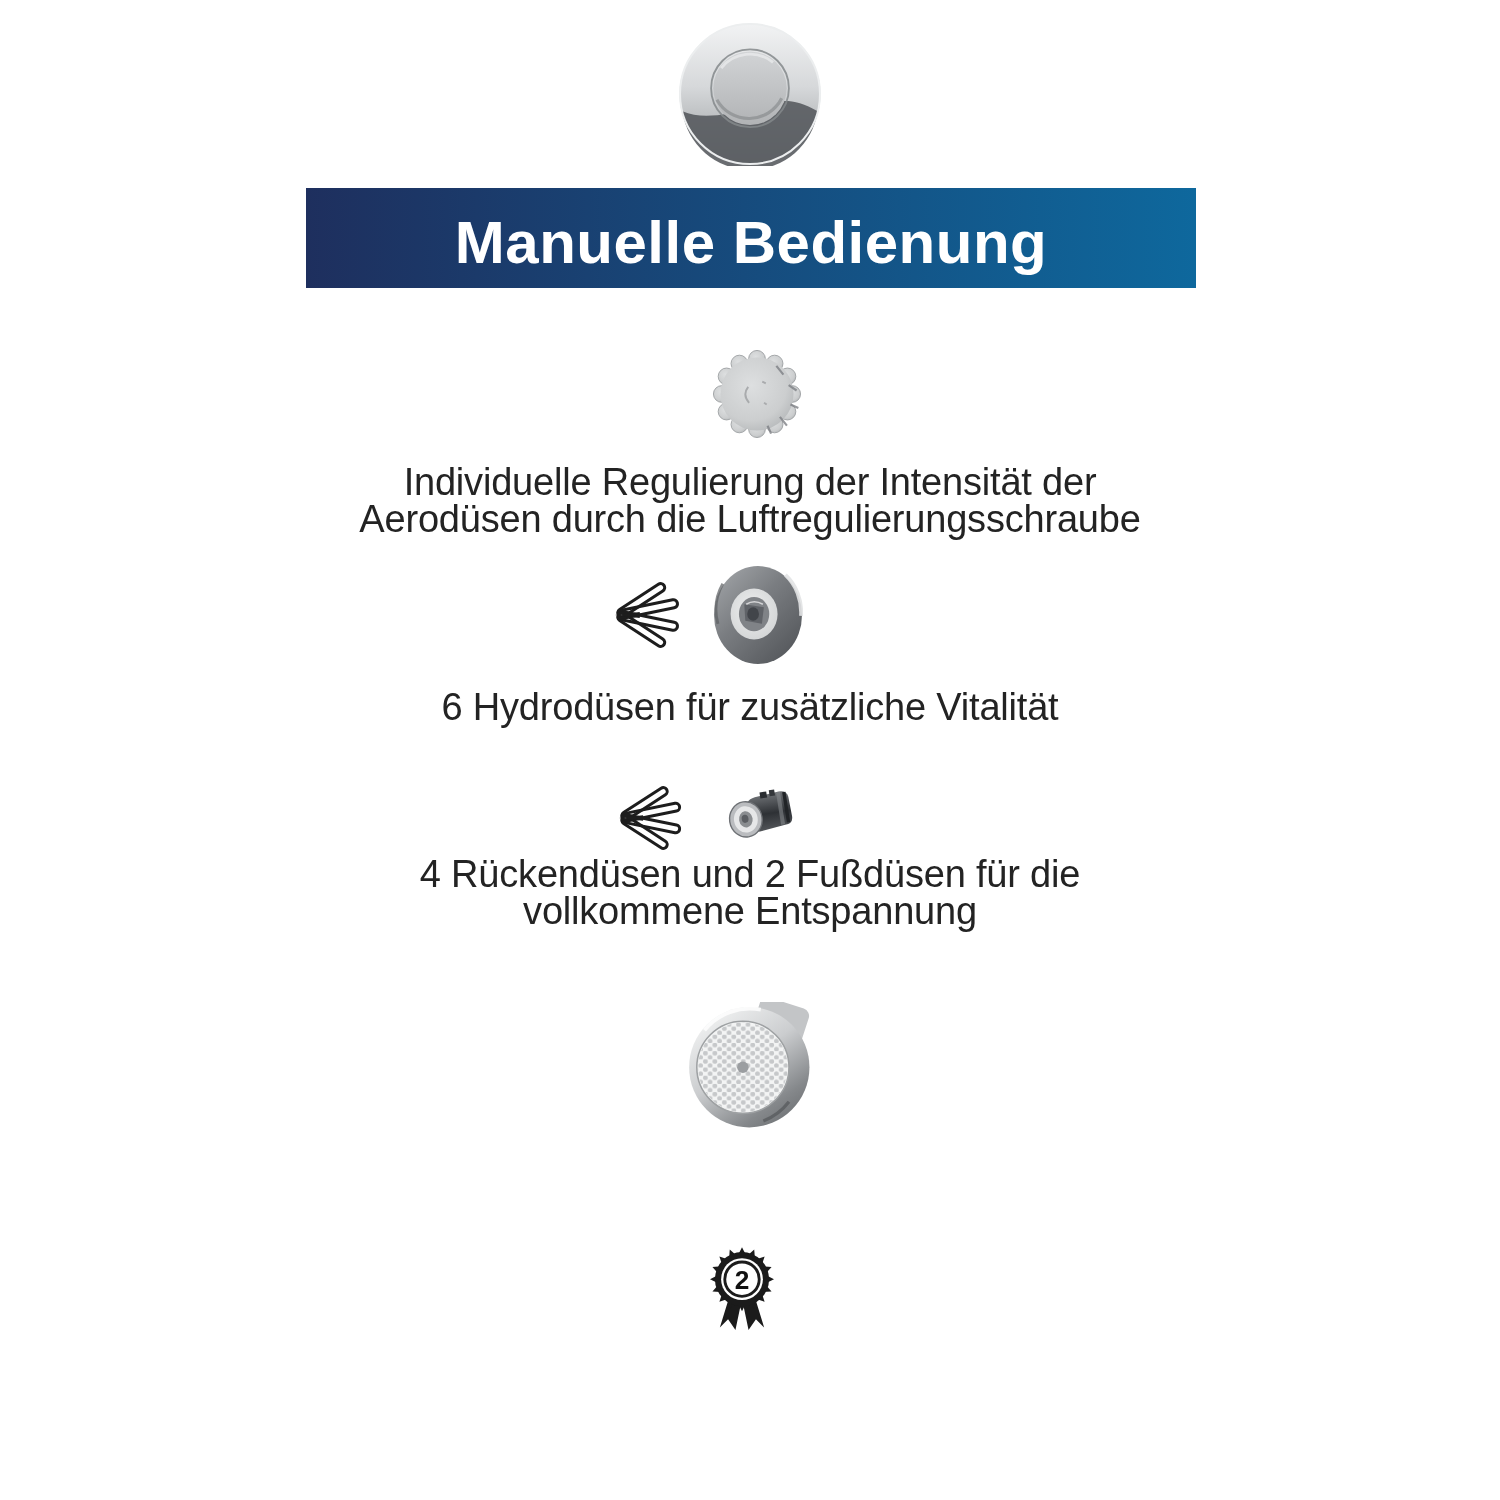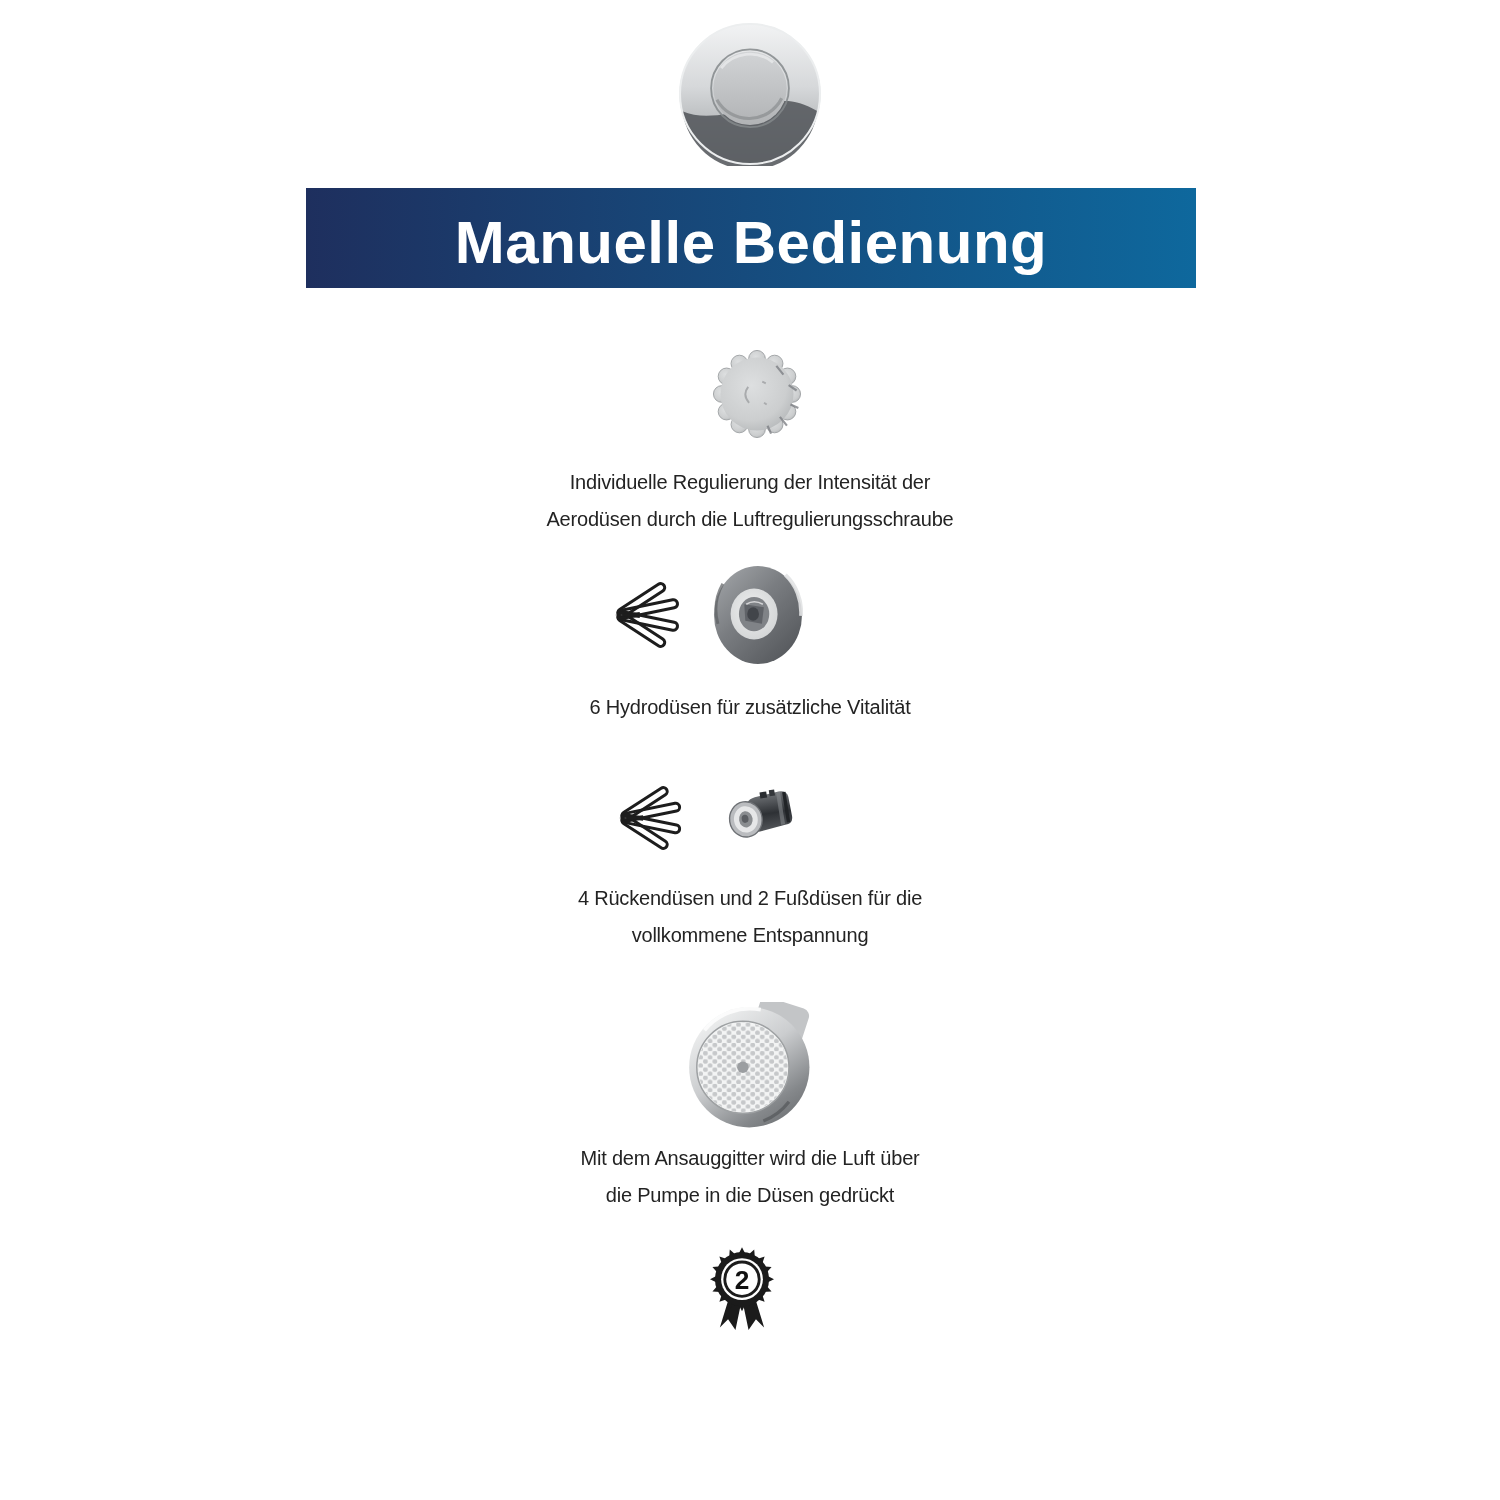--- a/index.html
+++ b/index.html
@@ -15,26 +15,26 @@
     display:flex;align-items:center;justify-content:center;
   }
   .banner-title{
     color:#ffffff;font-size:60px;font-weight:700;letter-spacing:.5px;
     white-space:nowrap;
     margin-top:8px;
   }
   
   .caption{
     position:absolute;left:0;width:100%;text-align:center;
-    font-size:20px;line-height:37px;font-weight:400;color:#232323;
+    font-size:38px;line-height:37px;font-weight:400;color:#232323;
     letter-spacing:-.2px;white-space:pre-line;
   }
   .cap-regulation{top:464px;}
   .cap-hydro{top:680px;margin-top:9px;}
-  .cap-backfoot{top:880px;}
+  .cap-backfoot{top:856px;}
   .cap-suction{top:1140px;}
   .cap-warranty{top:1352px;}
   
   .top-button{top:22px;left:50%;transform:translateX(-50%);width:144px;height:144px;}
   .knob{top:350px;left:50%;transform:translateX(calc(-50% + 7px));width:88px;height:88px;}
   .icon-row{position:absolute;left:0;width:100%;display:flex;justify-content:center;align-items:center;}
   .row-hydro{top:564px;height:102px;gap:26px;transform:translateX(-42px);}
   .row-backfoot{top:784px;height:68px;gap:34px;transform:translateX(-42px);}
   .grille{top:1002px;left:50%;transform:translateX(calc(-50% - 2px));width:128px;height:128px;}
   .badge{top:1246px;left:50%;transform:translateX(calc(-50% - 8px));width:82px;height:86px;}
@@ -208,22 +208,20 @@
       <rect x="55" y="0" width="40" height="34" rx="6" transform="rotate(18 75 17)" fill="#c3c5c7"></rect>
       <circle cx="51" cy="51" r="47" fill="url(#grR)"></circle>
       <path d="M16,22 A46 46 0 0 1 60,6" fill="none" stroke="#ffffff" stroke-width="3" opacity="0.8"></path>
       <path d="M82,78 A46 46 0 0 1 62,93" fill="none" stroke="#54575a" stroke-width="2.5" opacity="0.7"></path>
       <circle cx="46" cy="51" r="36" fill="#f3f4f4" stroke="#9ea1a3" stroke-width="1.2"></circle>
       <circle cx="46" cy="51" r="35" fill="url(#meshP)"></circle>
       <circle cx="46" cy="51" r="4.5" fill="#9b9ea1"></circle>
     </svg>
   </div>
 
-  <div class="caption cap-suction">Mit dem Ansauggitter wird die Luft über
-die Pumpe in die Düsen gedrückt</div>
 
   <div class="abs badge">
     <svg width="82" height="86" viewBox="0 0 100 104">
       <defs>
         <path id="spk" d="M50,1 L56.5,14 L43.5,14 Z" fill="#1b1b1b"></path>
       </defs>
       <path d="M35,60 L23,99 L33,89 L42,102 L50,64 Z" fill="#1b1b1b"></path>
       <path d="M65,60 L77,99 L67,89 L58,102 L50,64 Z" fill="#1b1b1b"></path>
       <use href="#spk"></use>
       <use href="#spk" transform="rotate(22.5 50 40)"></use>

